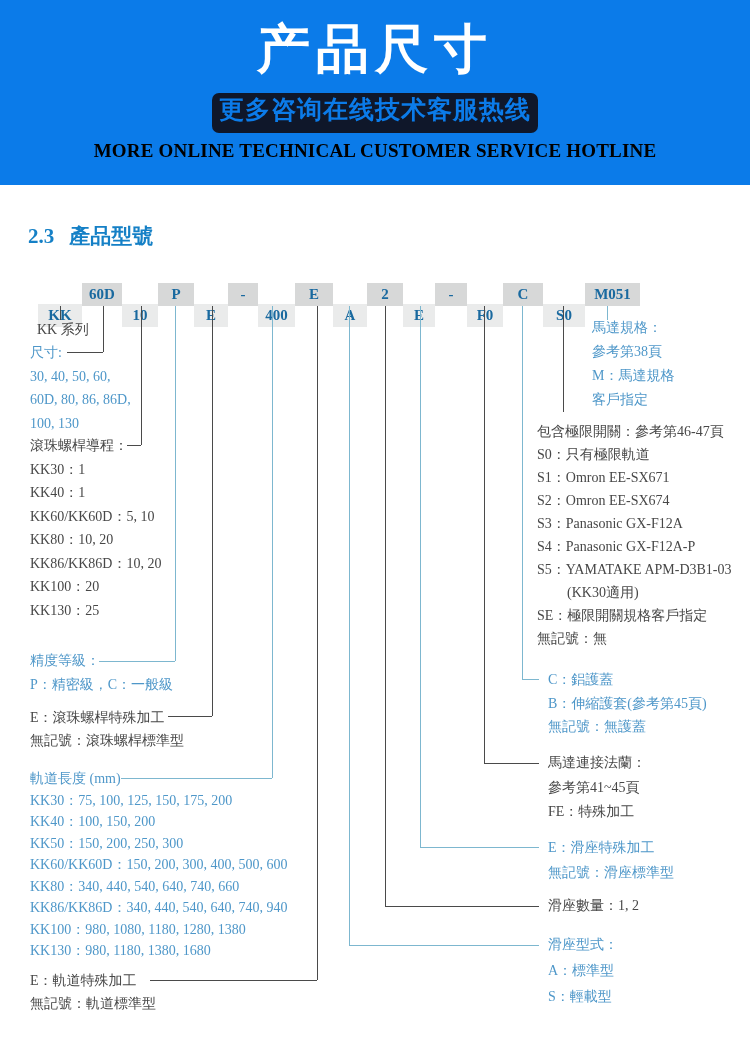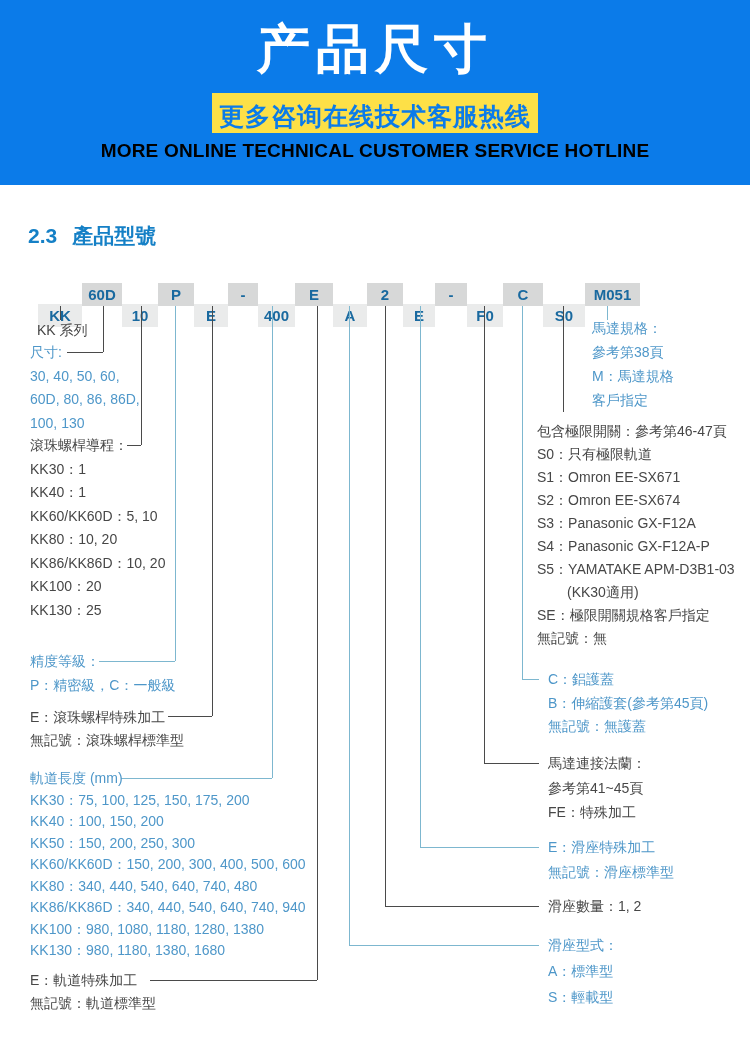--- a/index.html
+++ b/index.html
@@ -1,23 +1,23 @@
 <!DOCTYPE html>
 <html><head>
 <meta charset="utf-8">
 <style>
   html,body{margin:0;padding:0;background:#fff;}
   .page{position:relative;width:750px;height:1058px;background:#ffffff;overflow:hidden;
-        font-family:Liberation Sans, sans-serif;}
+        font-family:Liberation Serif, serif;}
   
   .banner{position:absolute;left:0;top:0;width:750px;height:185px;background:#0b7be9;}
   .banner-title{position:absolute;left:0;top:14px;width:100%;text-align:center;
        color:#ffffff;font-size:53px;font-weight:bold;letter-spacing:6px;}
   .banner-box{position:absolute;top:93px;left:50%;transform:translateX(-50%);
-       width:326px;height:40px;background:#fde047;display:flex;align-items:flex-end;justify-content:center;}
+       width:326px;height:40px;background:#0f172a;display:flex;align-items:flex-start;justify-content:center;border-radius:7px;}
   .banner-box-text{color:#0b7be9;font-size:25px;font-weight:bold;letter-spacing:1px;}
   .banner-en{position:absolute;left:0;top:140px;width:100%;text-align:center;
        color:#000000;font-size:19px;font-weight:bold;letter-spacing:0.2px;}
   
   .heading{position:absolute;left:28px;top:222px;font-size:21px;font-weight:bold;color:#1580c6;}
   .heading .num{margin-right:15px;}
   
   .seg{position:absolute;top:283px;height:23px;display:flex;align-items:center;justify-content:center;
        font-size:15px;font-weight:bold;color:#19699f;}
   .seg-l{background:#eaebeb;margin-top:21px;}
@@ -131,21 +131,21 @@
       <div class="line">無記號：滾珠螺桿標準型</div>
     </div>
 
   <div class="blk t-blue" style="left:30px;top:768px;line-height:21.5px">
 
   <div class="line">軌道長度 (mm)</div>
       <div class="line">KK30：75, 100, 125, 150, 175, 200</div>
       <div class="line">KK40：100, 150, 200</div>
       <div class="line">KK50：150, 200, 250, 300</div>
       <div class="line">KK60/KK60D：150, 200, 300, 400, 500, 600</div>
-      <div class="line">KK80：340, 440, 540, 640, 740, 480</div>
+      <div class="line">KK80：340, 440, 540, 640, 740, 660</div>
       <div class="line">KK86/KK86D：340, 440, 540, 640, 740, 940</div>
       <div class="line">KK100：980, 1080, 1180, 1280, 1380</div>
       <div class="line">KK130：980, 1180, 1380, 1680</div>
     </div>
 
   <div class="blk t-dark" style="left:30px;top:969px;line-height:23px">
 
   <div class="line">E：軌道特殊加工</div>
       <div class="line">無記號：軌道標準型</div>
     </div>

